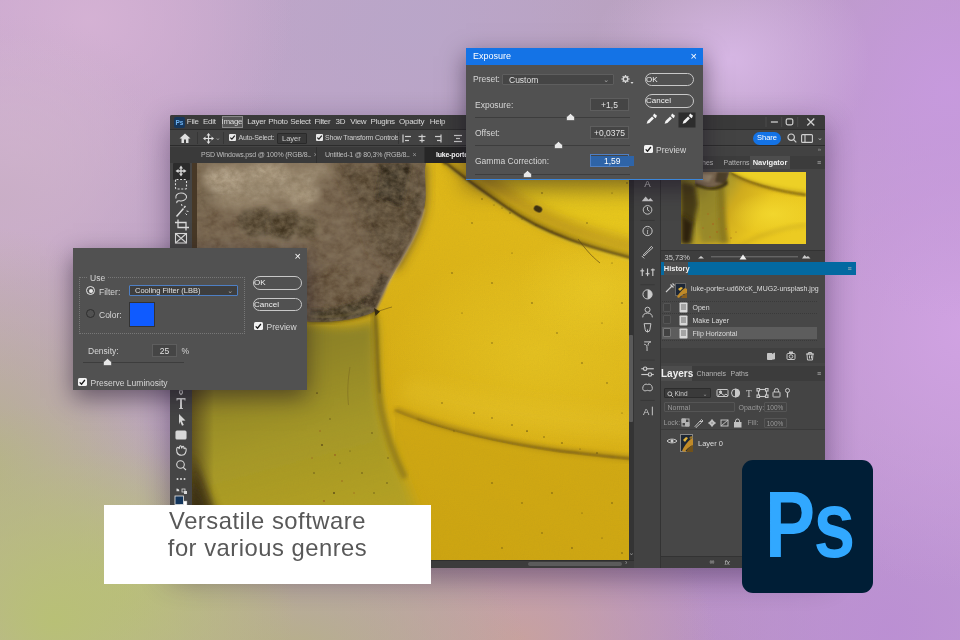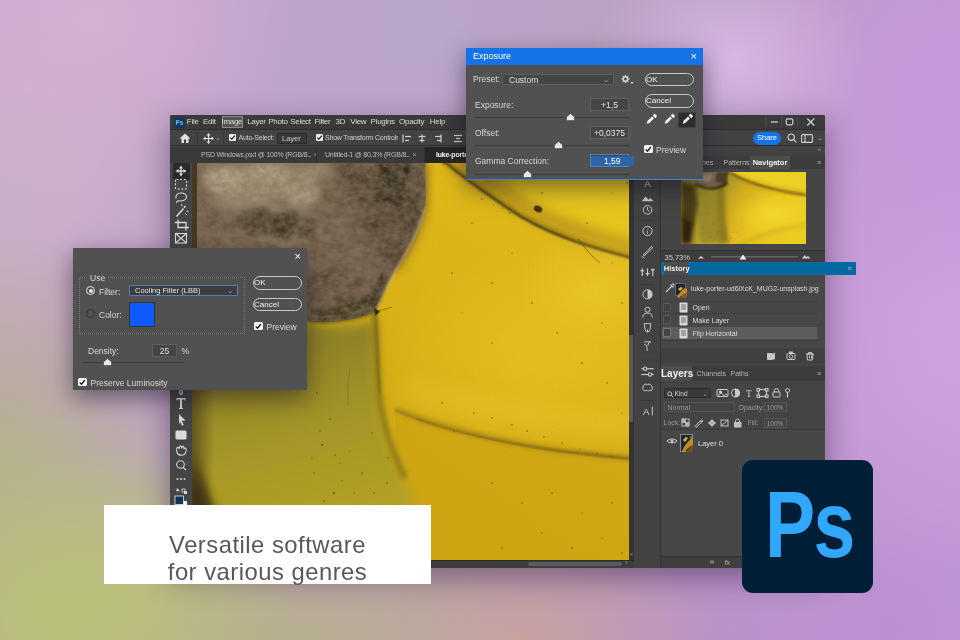--- a/index.html
+++ b/index.html
@@ -69,21 +69,21 @@
 .dlgx { position:absolute; right:6px; top:3px; color:#fff; font-size:11px; line-height:11px; }
 .dbtn { position:absolute; width:49px; height:13.5px; border:1px solid #c8c8c8; border-radius:7px; color:#f0f0f0; font-size:8px; line-height:12.5px; }
 .dlbl { position:absolute; font-size:8.5px; color:#d6d6d6; white-space:nowrap; }
 .dval { position:absolute; width:39px; height:13px; background:#454545; border:1px solid #5e5e5e; color:#e2e2e2; font-size:8.5px; text-align:center; line-height:12px; }
 .slider { position:absolute; height:1px; background:#8a8a8a; border-bottom:1px solid #3d3d3d; }
 .sthumb { position:absolute; width:9px; height:8px; }
 .dchk { position:absolute; width:8.5px; height:8.5px; background:#f2f2f2; border-radius:1.5px; }
 
 
 #textbox { position:absolute; left:104px; top:505px; width:327px; height:79px; background:#ffffff; }
-#textbox div { margin-top:26px; text-align:center; font-size:23.8px; line-height:27.3px; color:#585858; letter-spacing:0.5px; }
+#textbox div { margin-top:2px; text-align:center; font-size:23.8px; line-height:27.3px; color:#585858; letter-spacing:0.5px; }
 #pslogo { position:absolute; left:742px; top:460px; width:131px; height:133px; background:#001e36; border-radius:11px; }
 #pslogo span { position:absolute; left:23px; top:11px; font-size:94px; font-weight:bold; color:#31a8ff; transform:scaleX(0.80); transform-origin:0 0; letter-spacing:-2px; }
 </style>
 </head>
 <body>
 <div id="bg"></div>
 <div id="win">
   <div id="menubar">
     <div id="psicon">Ps</div>
     <div id="imghl"></div>

